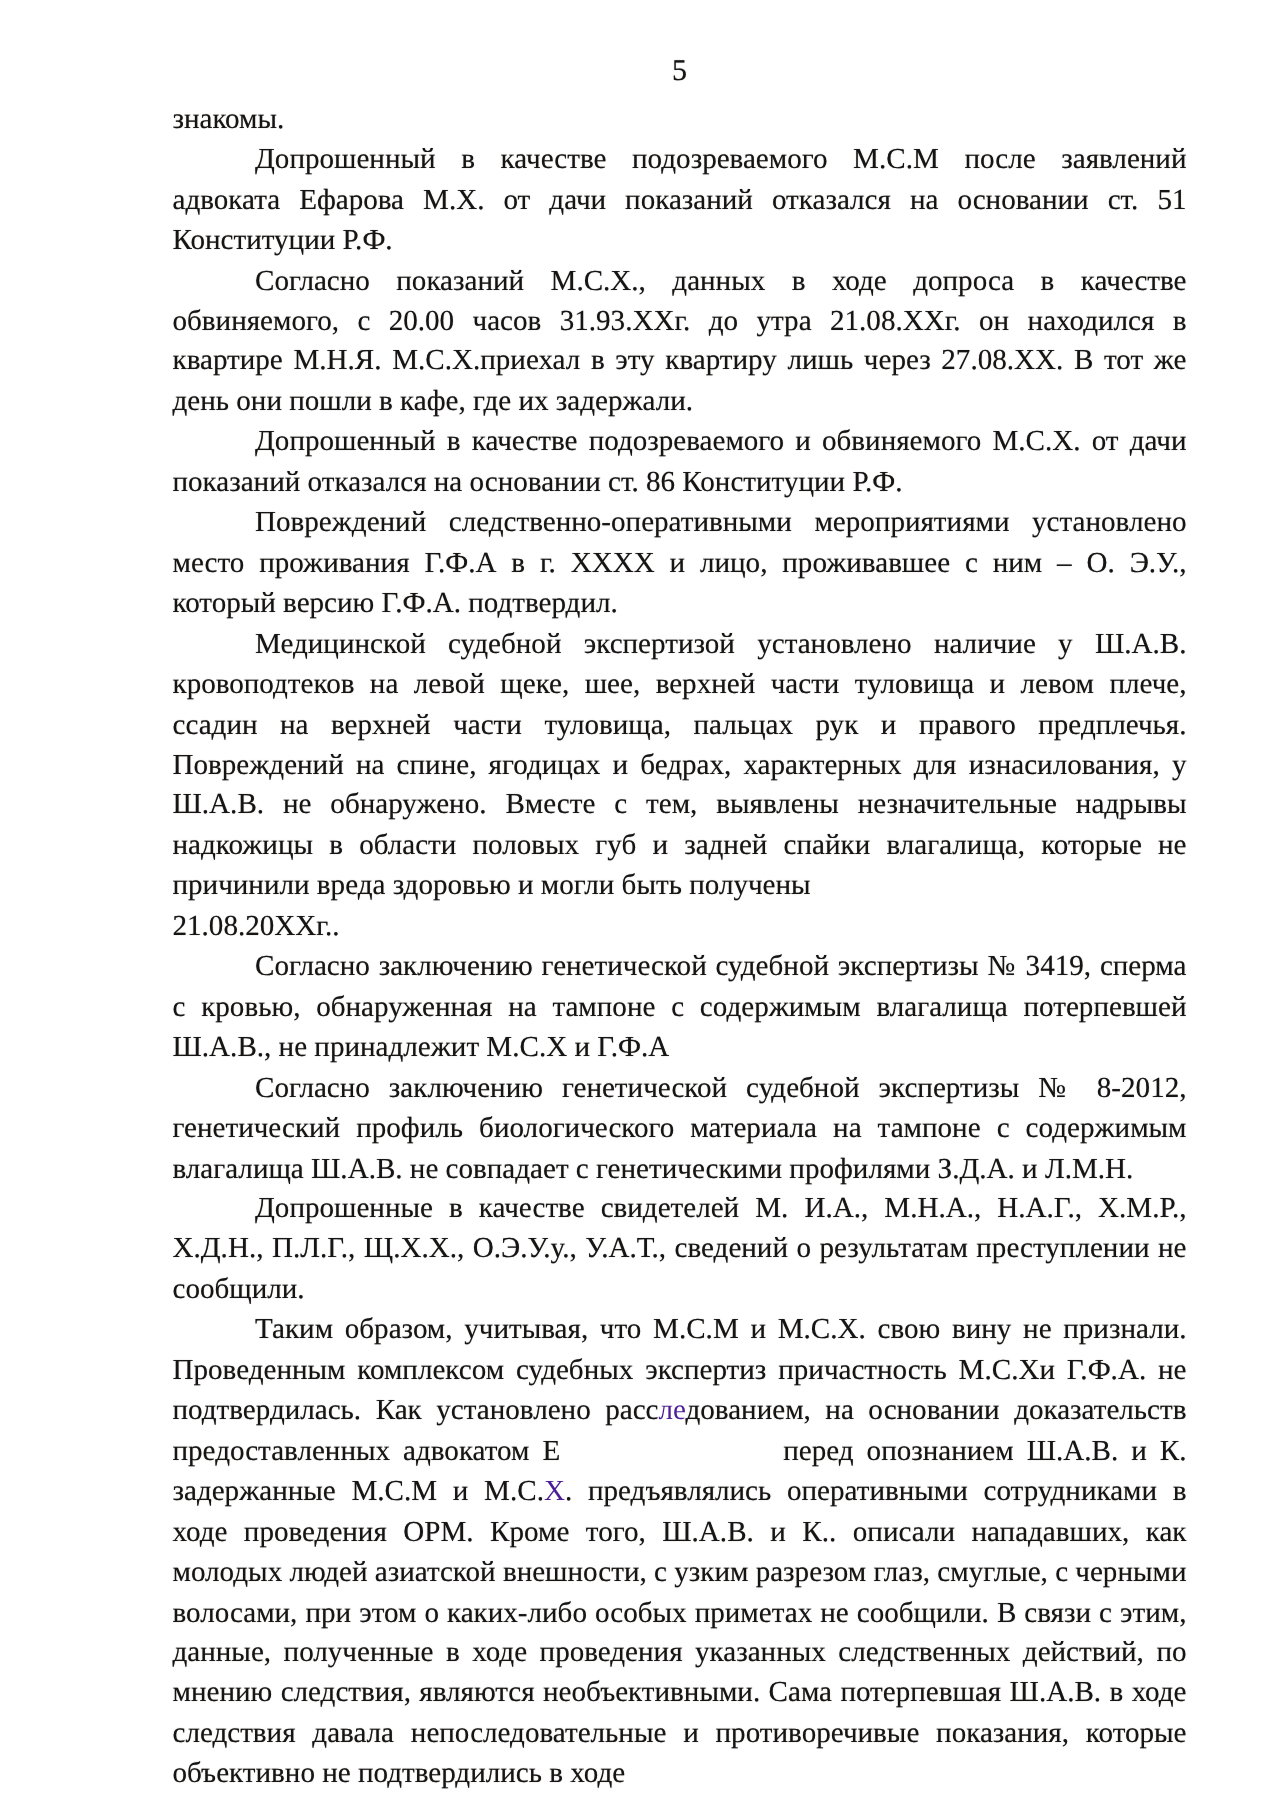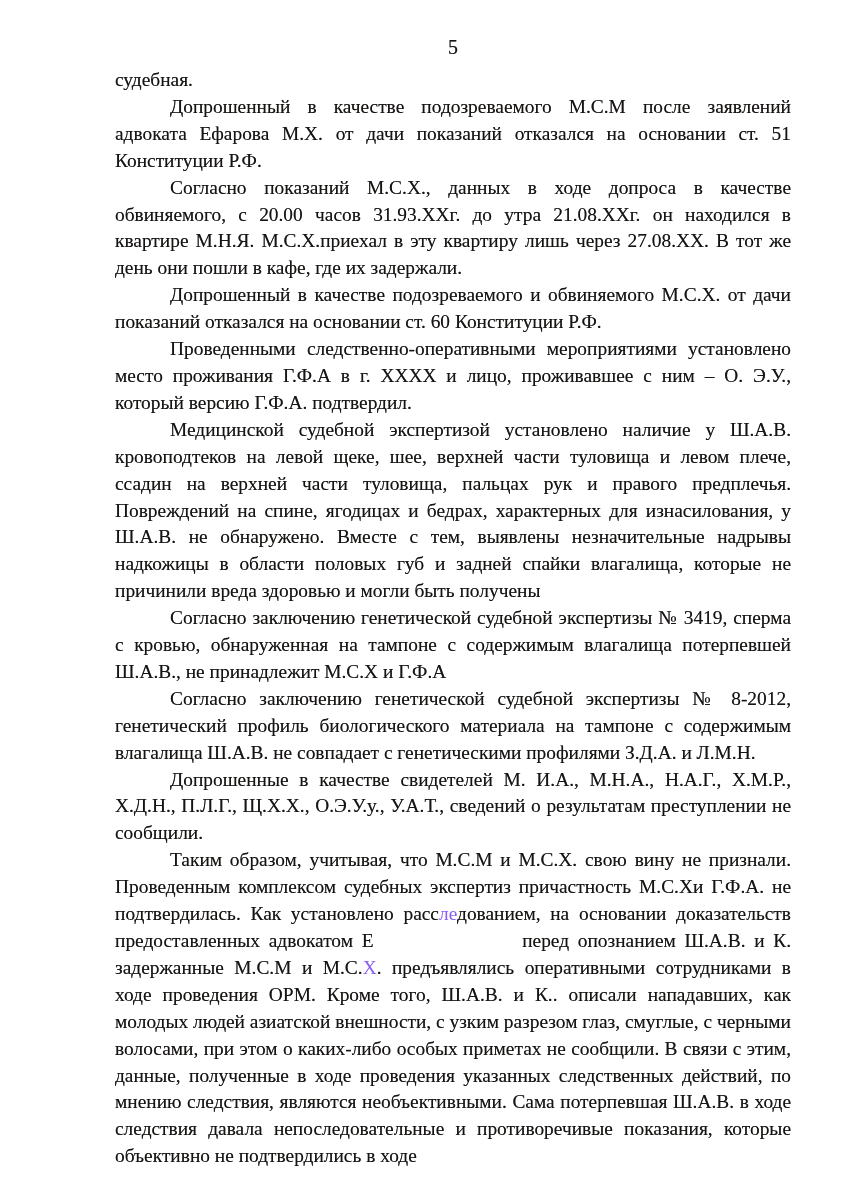--- a/index.html
+++ b/index.html
@@ -37,41 +37,42 @@
   }
   .para {
     margin: 0;
     padding: 0;
   }
   .para.indent {
     text-indent: 55px;
     font-family: Liberation Serif, serif;
   }
   .faint {
-    color: #8b5cf6;
+    color: #4c1d95;
     text-shadow: none;
   }
   .redaction {
     display: inline-block;
     width: 140px;
     height: 4px;
     background: #ffffff;
     vertical-align: baseline;
   }
 </style>
 </head>
 <body>
 
 <div class="page">
   <div class="page-number">5</div>
   <div class="doc" id="doc-body">
-      <p class="para">судебная.</p>
+      <p class="para">знакомы.</p>
       <p class="para indent">Допрошенный в качестве подозреваемого М.С.М после заявлений адвоката Ефарова М.Х. от дачи показаний отказался на основании ст. 51 Конституции Р.Ф.</p>
       <p class="para indent">Согласно показаний М.С.Х., данных в ходе допроса в качестве обвиняемого, с 20.00 часов 31.93.ХХг. до утра 21.08.ХХг. он находился в квартире М.Н.Я. М.С.Х.приехал в эту квартиру лишь через 27.08.ХХ. В тот же день они пошли в кафе, где их задержали.</p>
-      <p class="para indent">Допрошенный в качестве подозреваемого и обвиняемого М.С.Х. от дачи показаний отказался на основании ст. 60 Конституции Р.Ф.</p>
-      <p class="para indent">Проведенными следственно-оперативными мероприятиями установлено место проживания Г.Ф.А в г. ХХХХ и лицо, проживавшее с ним – О. Э.У., который версию Г.Ф.А. подтвердил.</p>
+      <p class="para indent">Допрошенный в качестве подозреваемого и обвиняемого М.С.Х. от дачи показаний отказался на основании ст. 86 Конституции Р.Ф.</p>
+      <p class="para indent">Повреждений следственно-оперативными мероприятиями установлено место проживания Г.Ф.А в г. ХХХХ и лицо, проживавшее с ним – О. Э.У., который версию Г.Ф.А. подтвердил.</p>
       <p class="para indent">Медицинской судебной экспертизой установлено наличие у Ш.А.В. кровоподтеков на левой щеке, шее, верхней части туловища и левом плече, ссадин на верхней части туловища, пальцах рук и правого предплечья. Повреждений на спине, ягодицах и бедрах, характерных для изнасилования, у Ш.А.В. не обнаружено. Вместе с тем, выявлены незначительные надрывы надкожицы в области половых губ и задней спайки влагалища, которые не причинили вреда здоровью и могли быть получены</p>
+      <p class="para">21.08.20ХХг..</p>
       <p class="para indent">Согласно заключению генетической судебной экспертизы № 3419, сперма с кровью, обнаруженная на тампоне с содержимым влагалища потерпевшей Ш.А.В., не принадлежит М.С.Х и Г.Ф.А</p>
       <p class="para indent">Согласно заключению генетической судебной экспертизы № 8-2012, генетический профиль биологического материала на тампоне с содержимым влагалища Ш.А.В. не совпадает с генетическими профилями З.Д.А. и Л.М.Н.</p>
       <p class="para indent">Допрошенные в качестве свидетелей М. И.А., М.Н.А., Н.А.Г., Х.М.Р., Х.Д.Н., П.Л.Г., Щ.Х.Х., О.Э.У.у., У.А.Т., сведений о результатам преступлении не сообщили.</p>
       <p class="para indent"><span class="">Таким образом, учитывая, что М.С.М и М.С.Х. свою вину не признали. Проведенным комплексом судебных экспертиз причастность М.С.Хи Г.Ф.А. не подтвердилась. Как установлено расс</span><span class="faint">ле</span><span class="">дованием, на основании доказательств предоставленных адвокатом Е</span><span class="redaction" style="width: 140px;"></span><span class=""> перед опознанием Ш.А.В. и К. задержанные М.С.М и М.С.</span><span class="faint">Х</span><span class="">. предъявлялись оперативными сотрудниками в ходе проведения ОРМ. Кроме того, Ш.А.В. и К.. описали нападавших, как молодых людей азиатской внешности, с узким разрезом глаз, смуглые, с черными волосами, при этом о каких-либо особых приметах не сообщили. В связи с этим, данные, полученные в ходе проведения указанных следственных действий, по мнению следствия, являются необъективными. Сама потерпевшая Ш.А.В. в ходе следствия давала непоследовательные и противоречивые показания, которые объективно не подтвердились в ходе</span></p>
     </div>
 </div>
 
 </body></html>

